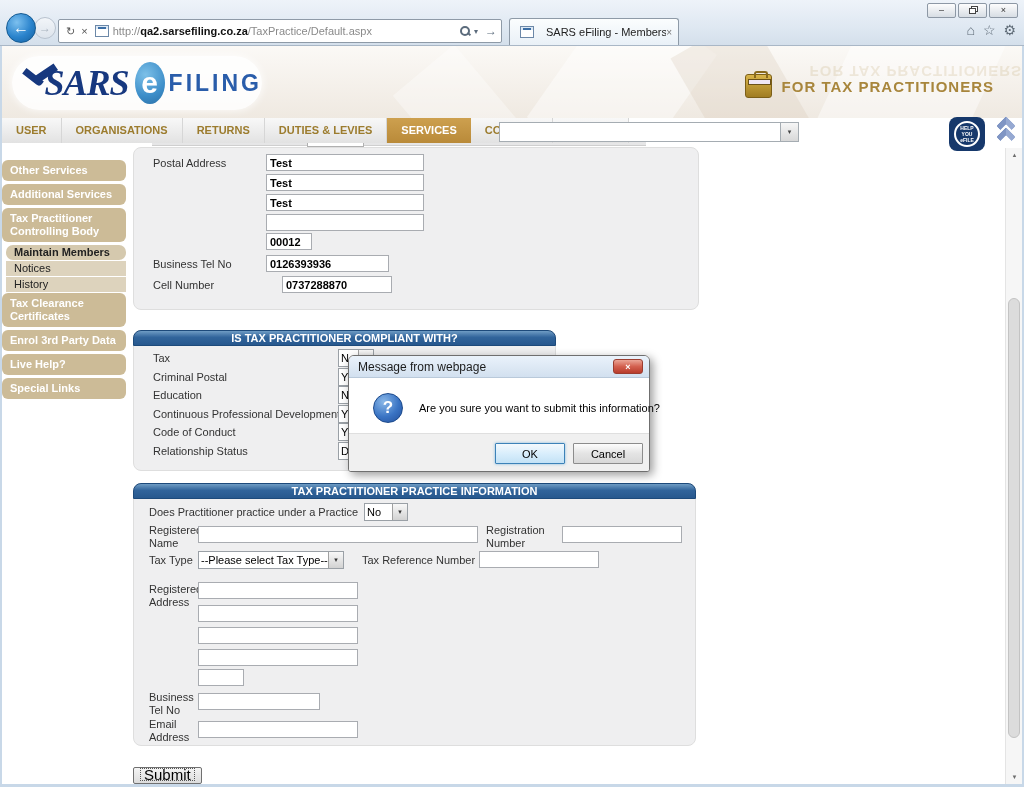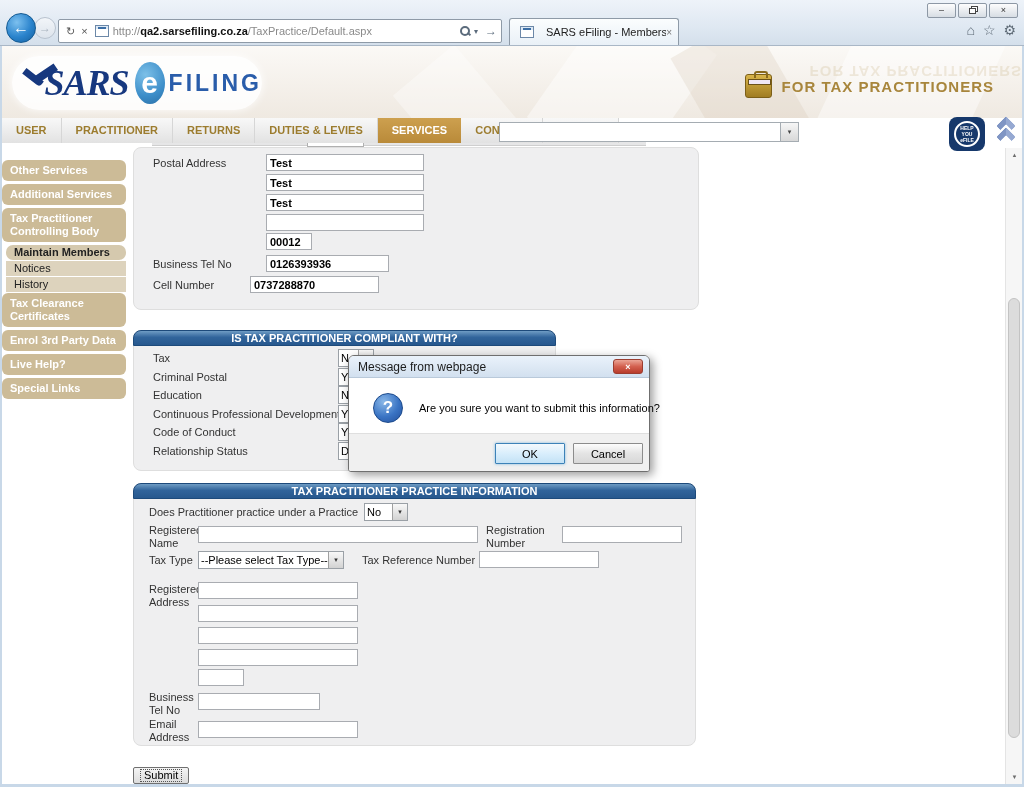--- a/index.html
+++ b/index.html
@@ -143,21 +143,21 @@
   #dlg-foot { position:absolute; left:0; bottom:0; width:100%; height:38px; background:#f0f0f0;
     border-top:1px solid #dfdfdf; border-radius:0 0 2px 2px; }
   .dlgbtn { position:absolute; top:9px; width:70px; height:21px; border-radius:1px; font-size:11px;
     font-family:Liberation Sans, sans-serif; display:flex; align-items:center; justify-content:center; }
   #okbtn { left:146px; border:1px solid #3c82b8; background:linear-gradient(#f3f9fd,#d9eefc 50%,#c3e2f6);
     box-shadow:0 0 3px #7fb8de; }
   #cancelbtn { left:224px; border:1px solid #8c8c8c; background:linear-gradient(#fdfdfd,#e4e4e4 50%,#d8d8d8); }
 
   
   .pushbtn { position:absolute; height:17px; border:1px solid #707070; border-radius:2px;
-    background:linear-gradient(#f4f4f4,#dcdcdc); font-size:11px; display:flex; align-items:center; justify-content:center; padding:0 6px; }
+    background:linear-gradient(#f4f4f4,#dcdcdc); font-size:15px; display:flex; align-items:flex-start; justify-content:center; padding:0 6px; }
   .pushbtn .focusring { border:1px dotted #555; padding:0 3px; line-height:11px; }
 
   
   #vscroll { position:absolute; left:1005px; top:148px; width:17px; height:636px; background:#f6f6f6;
     border-left:1px solid #e4e4e4; z-index:30; }
   #vscroll .sarr { position:absolute; left:0; width:17px; text-align:center; font-size:6px; color:#6d6d6d; }
   #vscroll .up { top:4px; } #vscroll .down { bottom:4px; }
   #vscroll .thumb { position:absolute; left:2px; top:150px; width:12px; height:440px; background:#dcdcdc;
     border:1px solid #c3c3c3; border-radius:6px; }
 </style>
@@ -227,21 +227,21 @@
     </div>
     <div id="tagline">
       <span class="briefcase"></span>
       <span class="tagline-text">FOR TAX PRACTITIONERS</span>
     </div>
     <div class="tagline-reflect">FOR TAX PRACTITIONERS</div>
   </div>
 
   <div id="mainnav">
     <div class="navitem">USER</div>
-    <div class="navitem">PRACTITIONER</div>
+    <div class="navitem">ORGANISATIONS</div>
     <div class="navitem">RETURNS</div>
     <div class="navitem">DUTIES &amp; LEVIES</div>
     <div class="navitem active">SERVICES</div>
     <div class="navitem">CONTACT</div>
     <div class="navitem">LOGOUT</div>
   </div>
   <div id="navcombo">
     <span class="cbtxt"></span>
     <span class="cbbtn">▾</span>
   </div>
@@ -276,21 +276,21 @@
   <div class="panel" style="left:133px; top:147px; width:566px; height:163px;">
     <span class="lbl" style="left:19px; top:9px;">Postal Address</span>
     <input class="inp" style="left: 132px; top: 6px; width: 158px;" value="Test">
     <input class="inp" style="left: 132px; top: 26px; width: 158px;" value="Test">
     <input class="inp" style="left: 132px; top: 46px; width: 158px;" value="Test">
     <input class="inp" style="left: 132px; top: 66px; width: 158px;" value="">
     <input class="inp" style="left: 132px; top: 85px; width: 46px;" value="00012">
     <span class="lbl" style="left:19px; top:110px;">Business Tel No</span>
     <input class="inp" style="left: 132px; top: 107px; width: 123px;" value="0126393936">
     <span class="lbl" style="left:19px; top:131px;">Cell Number</span>
-    <input class="inp" style="left: 116px; top: 128px; width: 129px;" value="0737288870">
+    <input class="inp" style="left: 148px; top: 128px; width: 110px;" value="0737288870">
   </div>
 
   <div class="panel" style="left:133px; top:330px; width:423px; height:141px;">
     <div class="phead">IS TAX PRACTITIONER COMPLIANT WITH?</div>
     <span class="lbl" style="left:19px; top:21px;">Tax</span>
     <div class="fsel" style="left:204px; top:18px; width:36px;">
       <span class="txt">N</span>
         <span class="btn">▾</span>
     </div>
     <span class="lbl" style="left:19px; top:40px;">Criminal Postal</span>

